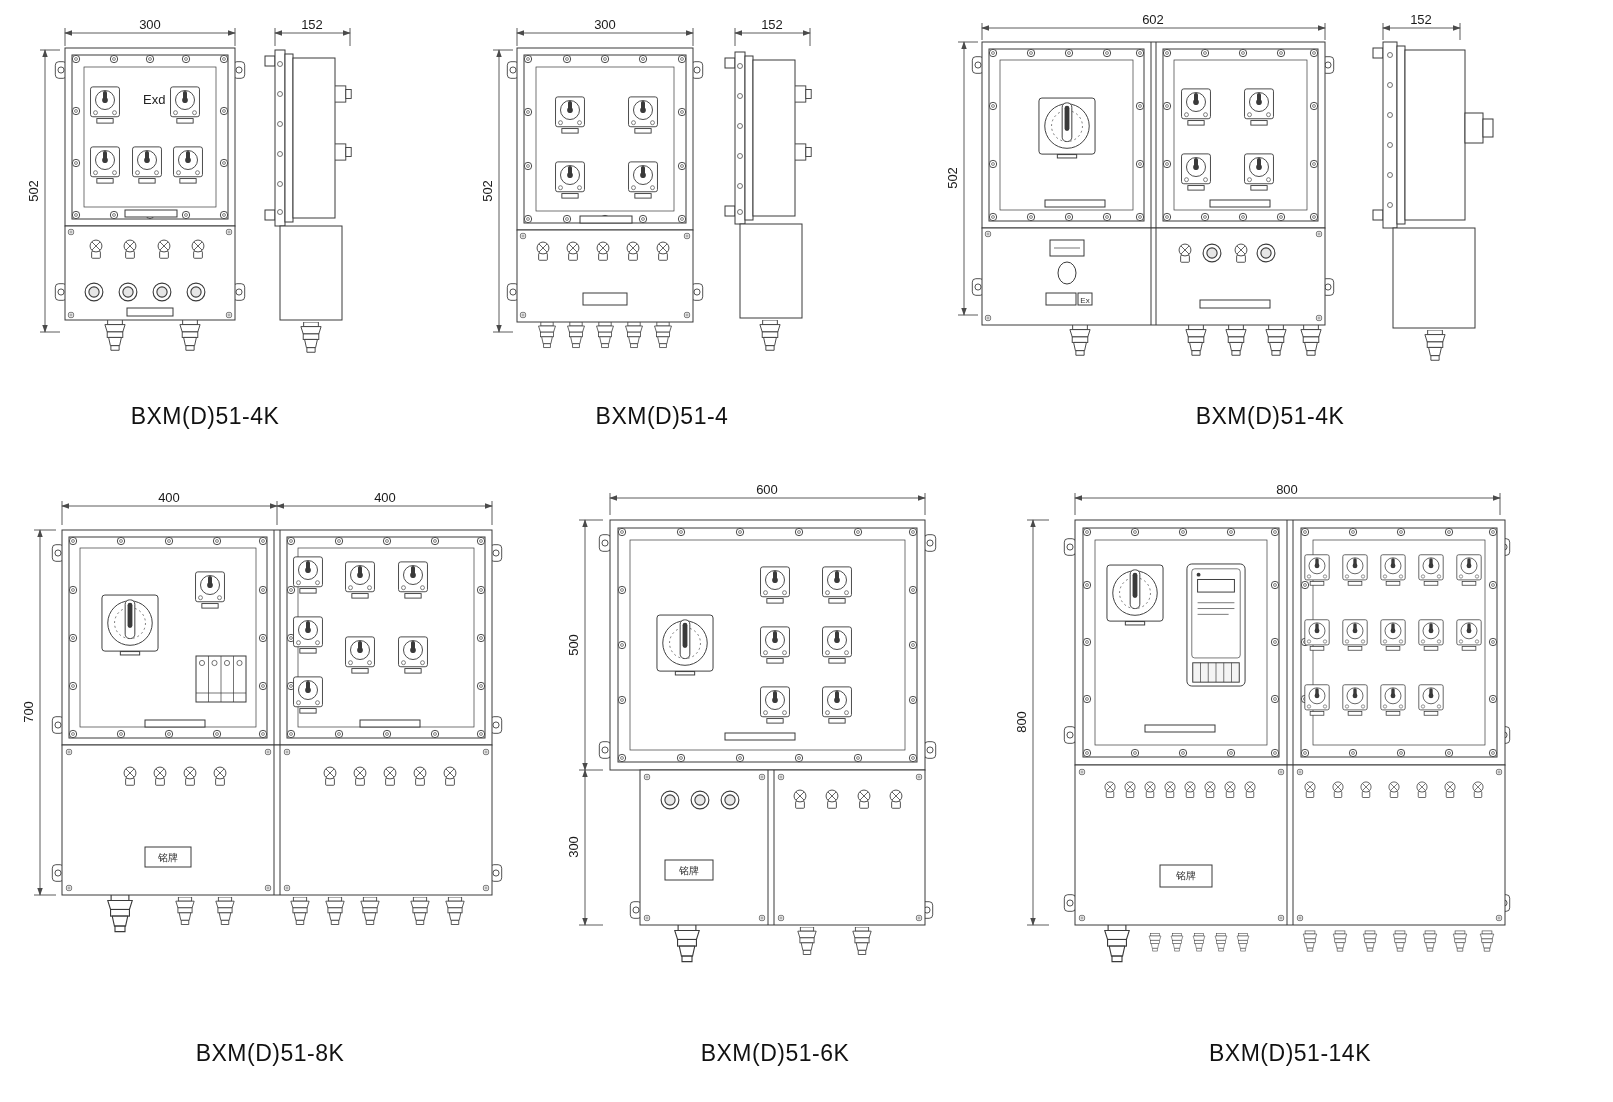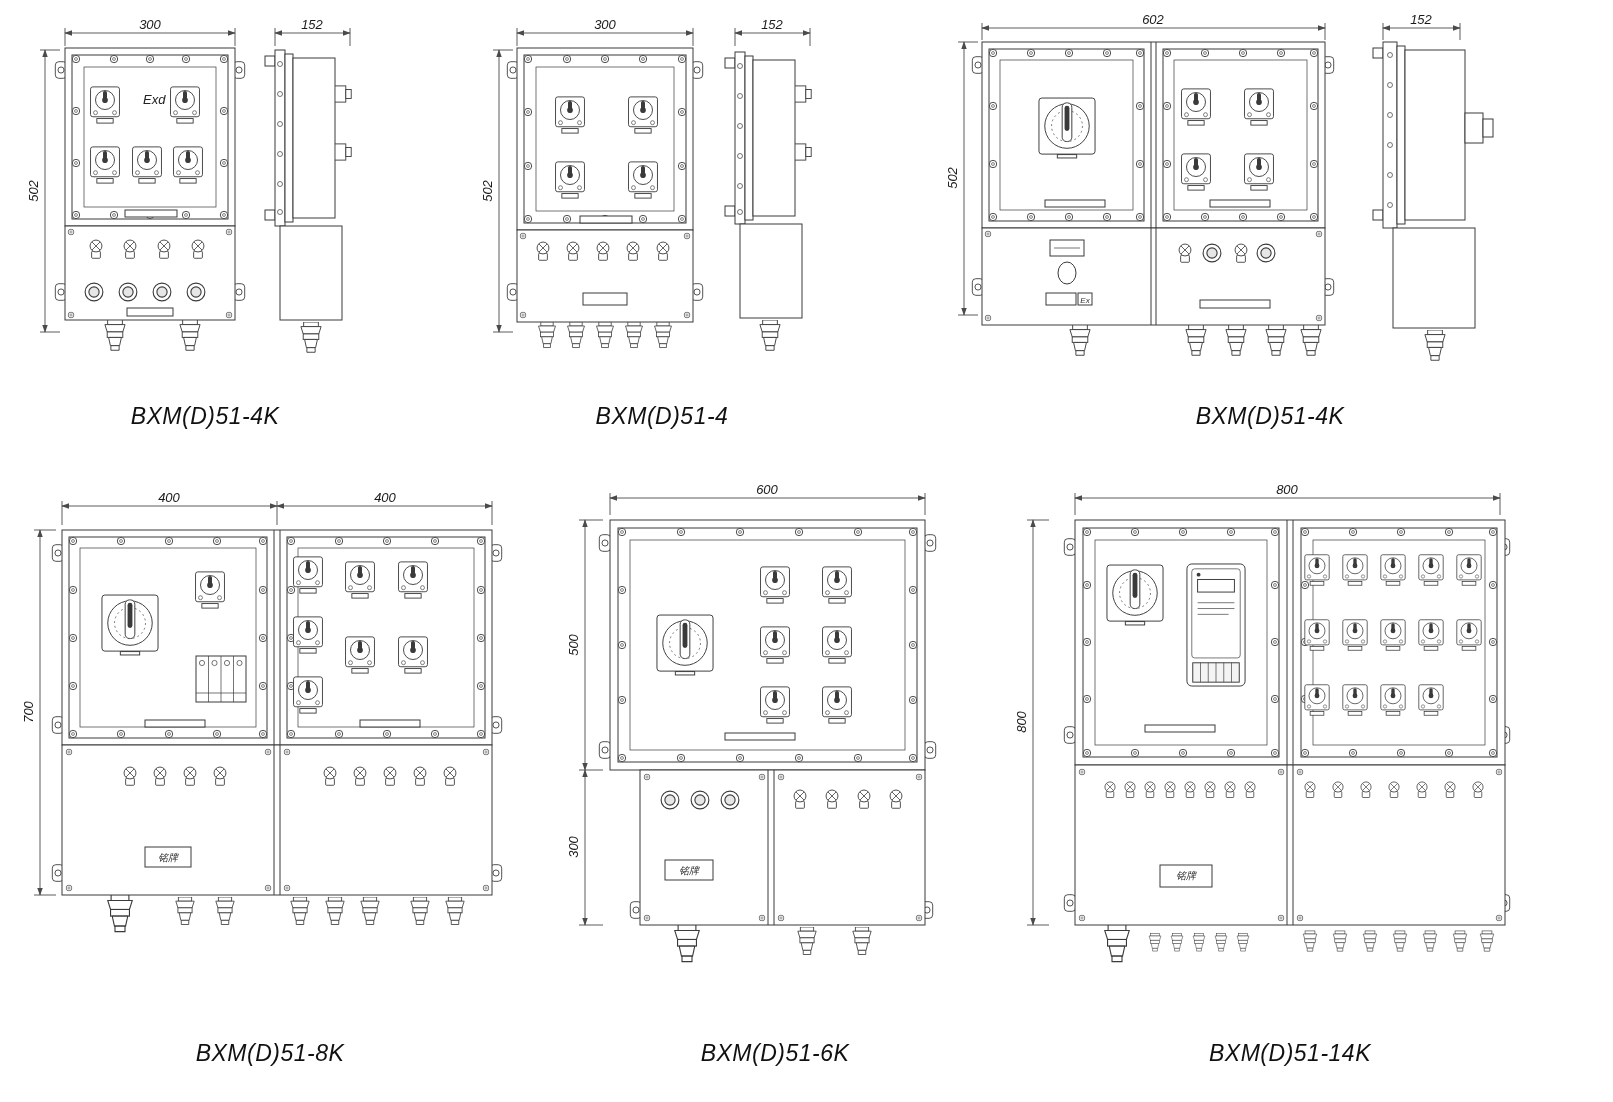--- a/index.html
+++ b/index.html
@@ -1,16 +1,16 @@
 <!DOCTYPE html>
 <html><head>
 <meta charset="utf-8">
 <style>
   html,body{margin:0;padding:0;background:#fff;}
-  .canvas{position:relative;width:1613px;height:1102px;background:#fff;overflow:hidden;font-family:"Liberation Sans","DejaVu Sans",sans-serif;font-style:italic;}
+  .canvas{position:relative;width:1613px;height:1102px;background:#fff;overflow:hidden;font-family:"Liberation Sans","DejaVu Sans",sans-serif;}
   svg text{font-family:"Liberation Sans","DejaVu Sans",sans-serif;}
   .fw{fill:#fff;stroke:#3a3a3a;stroke-width:1;}
   .fg{fill:#f4f4f4;stroke:#3a3a3a;stroke-width:1;}
   .ln{fill:none;stroke:#3a3a3a;stroke-width:1;}
   .lnt{fill:none;stroke:#3a3a3a;stroke-width:.7;}
   .dim{stroke:#4a4a4a;stroke-width:.9;fill:none;}
   .dimtxt{font-size:13px;fill:#1a1a1a;}
   .cap{font-size:23px;fill:#111;letter-spacing:.5px;}
   .mark{font-size:13px;fill:#222;}
   .tiny{font-size:8px;fill:#333;}

